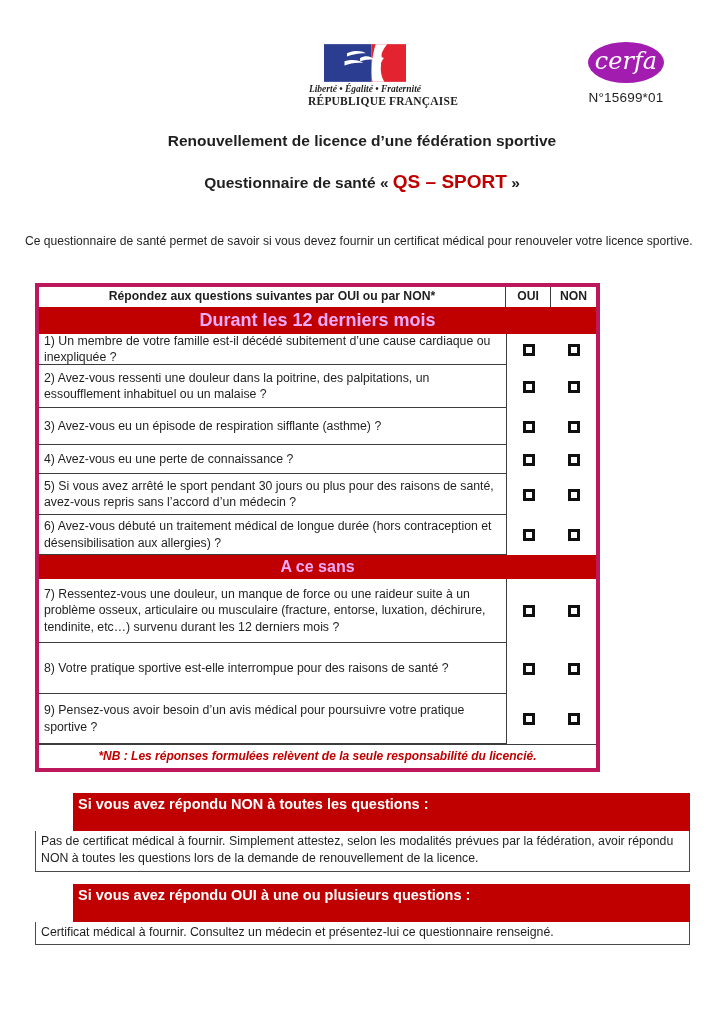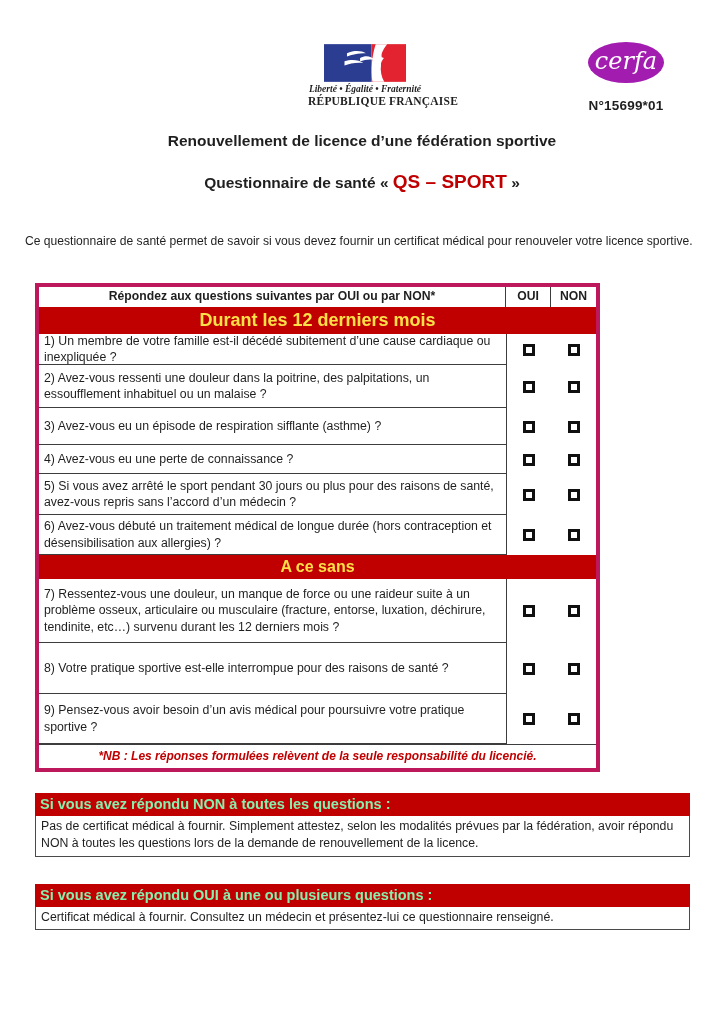--- a/index.html
+++ b/index.html
@@ -8,55 +8,55 @@
 
   
   .marianne { position: absolute; left: 308px; top: 44px; width: 114px; text-align: center; }
   .marianne svg { display: block; margin: 0 auto; }
   .motto { font-family: Liberation Serif, serif; font-style: italic; font-weight: bold; font-size: 9.5px; margin-top: 2px; white-space: nowrap; }
   .republic { font-family: "Liberation Serif", serif; font-weight: bold; font-size: 11.5px; letter-spacing: 0.2px; margin-top: 1px; white-space: nowrap; }
 
   .cerfa { position: absolute; left: 584px; top: 42px; width: 84px; text-align: center; }
   .cerfa-oval { width: 76px; height: 41px; margin: 0 auto; background: #a21caf; border-radius: 50%;
     color: #fff; font-family: "DejaVu Serif", serif; font-style: italic; font-size: 24px; line-height: 39px; }
-  .cerfa-num { font-weight: bold; font-size: 13.5px; margin-top: 15px; letter-spacing: 0.2px; }
+  .cerfa-num { font-weight: normal; font-size: 13.5px; margin-top: 7px; letter-spacing: 0.2px; }
 
   
   .title { position: absolute; top: 132px; left: 0; width: 100%; text-align: center; font-size: 15.5px; font-weight: bold; }
   .subtitle { position: absolute; top: 171px; left: 0; width: 100%; text-align: center; font-size: 15.5px; font-weight: bold; }
   .subtitle .hl { font-size: 19px; color: #C00000; }
   .intro { position: absolute; top: 234px; left: 25px; width: 680px; font-size: 12.1px; white-space: nowrap; }
 
   
   .qtable { position: absolute; top: 283px; left: 35px; width: 565px; border: 4px solid #be185d; background: #fff; }
   .t-head { display: flex; height: 20px; font-weight: bold; font-size: 12.2px; }
   .t-head .hq { flex: 1; text-align: center; line-height: 19px; border-right: 1px solid #3d3d3d; }
   .t-head .hc { width: 45px; text-align: center; line-height: 19px; }
   .t-head .hc.oui { border-right: 1px solid #3d3d3d; }
 
-  .band { background: #C00000; color: #fde047; font-weight: bold; text-align: center; }
+  .band { background: #C00000; color: #f0abfc; font-weight: bold; text-align: center; }
   .band1 { height: 27px; font-size: 18px; line-height: 26px; }
   .band2 { height: 24px; font-size: 16px; line-height: 23px; }
 
   .row { display: flex; }
   .row .qc { flex: 1; display: flex; align-items: center; padding: 2px 10px 2px 5px;
     font-size: 12.3px; line-height: 1.33; border-bottom: 1px solid #3d3d3d; }
   .row:last-of-type .qc { border-bottom: none; }
   .cbc { width: 45px; display: flex; align-items: center; justify-content: center; }
   .cbc.first { border-left: 1px solid #3d3d3d; }
   .cb { display: inline-block; width: 12px; height: 12px; border: 3px solid #101010; background: #fff; cursor: pointer; }
 
   .t-foot { border-top: 1.5px solid #3d3d3d; height: 24px; line-height: 22px; text-align: center;
     color: #C00000; font-style: italic; font-weight: bold; font-size: 12px; }
 
   
   .outcome { position: absolute; left: 35px; width: 655px; }
   .outcome-a { top: 793px; }
   .outcome-b { top: 884px; }
-  .o-head { background: #C00000; color: #86efac; font-weight: bold; font-size: 14.5px; height: 23px; line-height: 22px; padding-left: 5px; }
+  .o-head { background: #C00000; color: #ffffff; font-weight: bold; font-size: 14.5px; height: 38px; line-height: 22px; padding-left: 5px; margin-left: 38px; }
   .o-body { border: 1px solid #4a4a4a; border-top: none; font-size: 12.3px; line-height: 1.42; padding: 2px 6px 3px 5px; }
 
   
   .h31 { height: 31px; } .h43 { height: 43px; } .h37 { height: 37px; } .h29 { height: 29px; }
   .h41 { height: 41px; } .h40 { height: 40px; } .h64 { height: 64px; } .h51 { height: 51px; } .h50 { height: 50px; }
 </style>
 </head>
 <body>
 
 <div class="page">

